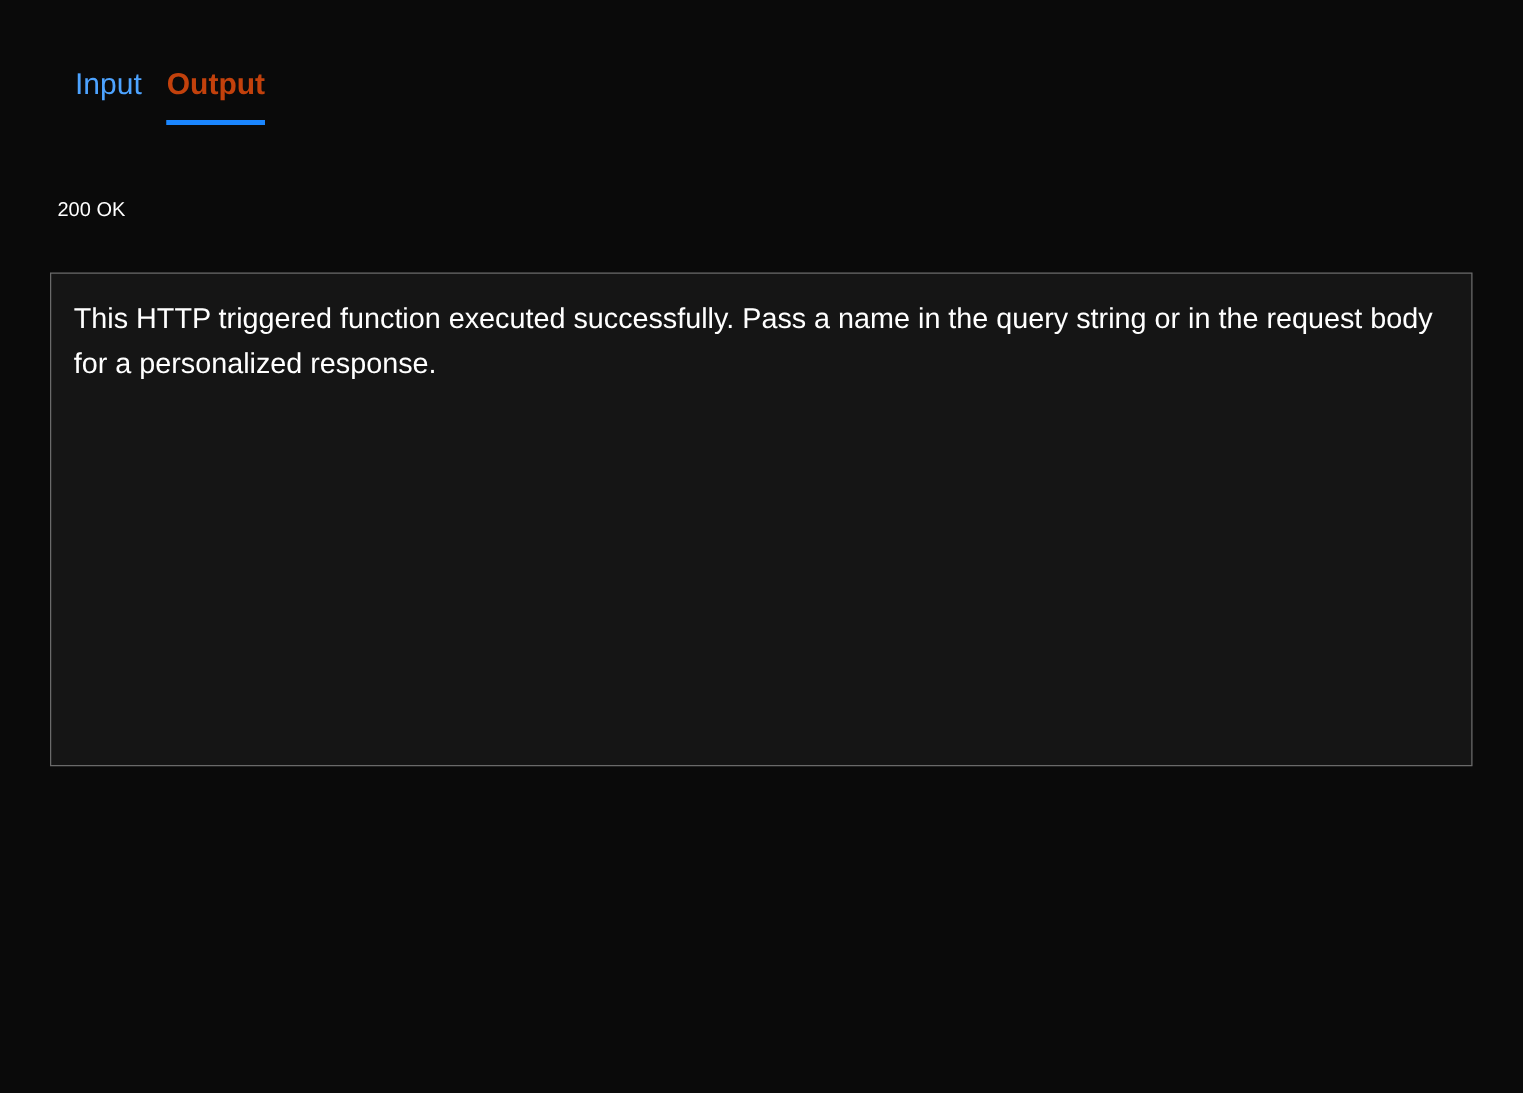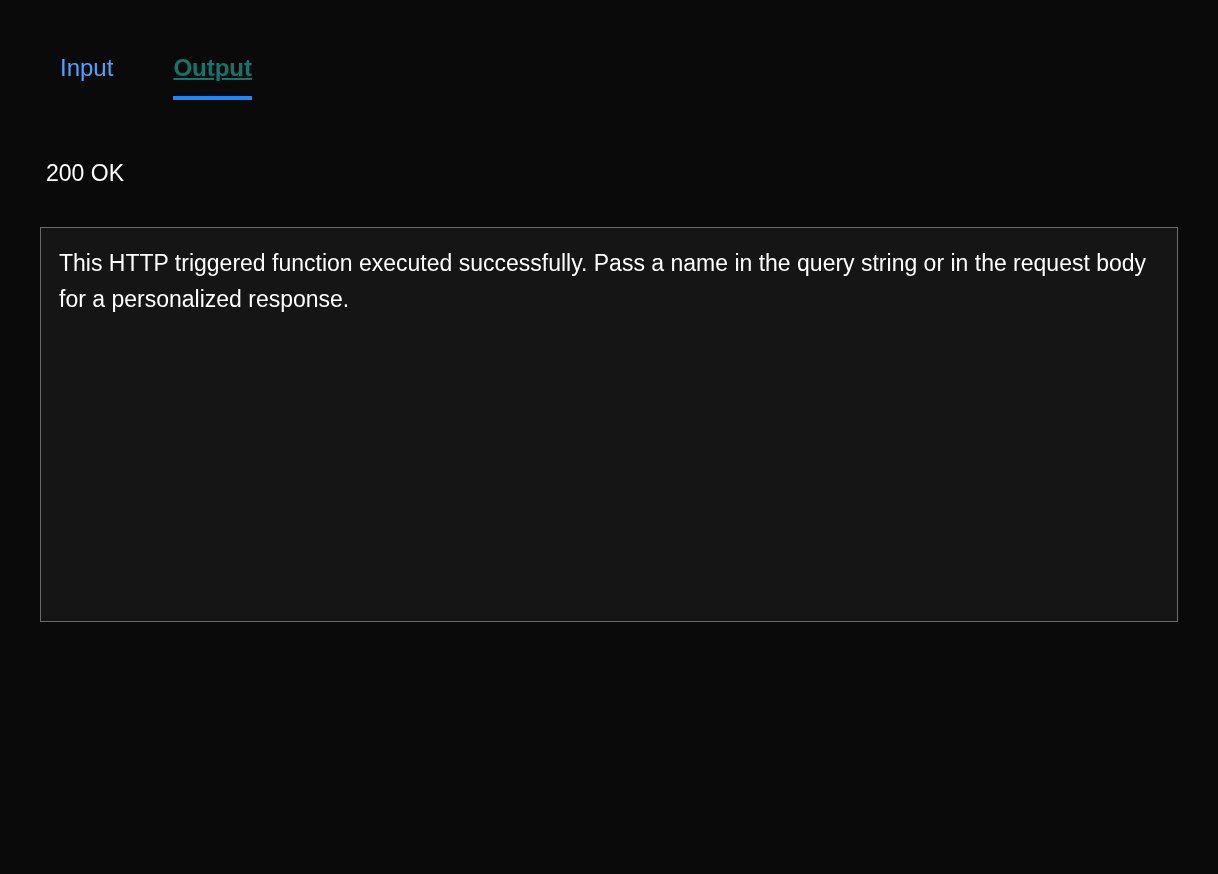--- a/index.html
+++ b/index.html
@@ -10,49 +10,48 @@
     body {
       background-color: #0a0a0a;
       color: #ffffff;
       font-family: "Segoe UI", -apple-system, BlinkMacSystemFont, sans-serif;
       width: 1218px;
       height: 874px;
       padding: 40px;
     }
     .tabs {
       display: flex;
-      gap: 60px;
+      gap: 20px;
       margin-bottom: 60px;
       padding-left: 20px;
     }
     .tab {
       font-size: 24px;
       padding: 14px 0;
       cursor: pointer;
       color: #4da3ff;
       font-weight: 400;
       border-bottom: 4px solid transparent;
     }
     .tab.active {
-      color: #0f766e;
+      color: #c2410c;
       font-weight: 600;
       border-bottom: 4px solid #1a86ff;
-      text-decoration: underline;
     }
     .section {
       margin-bottom: 40px;
     }
     .section-label {
       font-size: 24px;
       font-weight: 600;
       color: #ffffff;
       margin-bottom: 20px;
     }
     .section-value {
-      font-size: 23px;
+      font-size: 16px;
       color: #ffffff;
       font-weight: 400;
       padding-left: 6px;
     }
     .response-content-box {
       border: 1px solid #6a6a6a;
       background-color: #151515;
       padding: 18px 18px;
       min-height: 395px;
       font-size: 23px;

